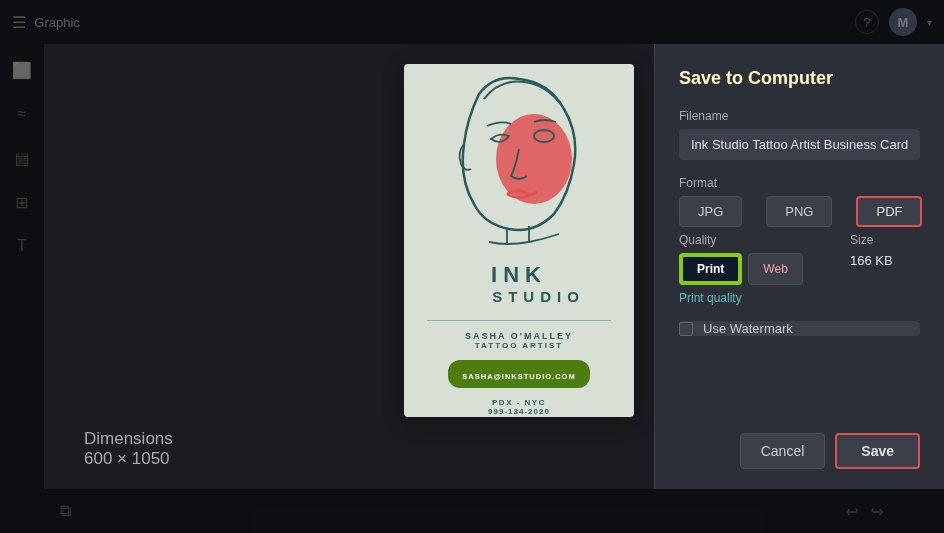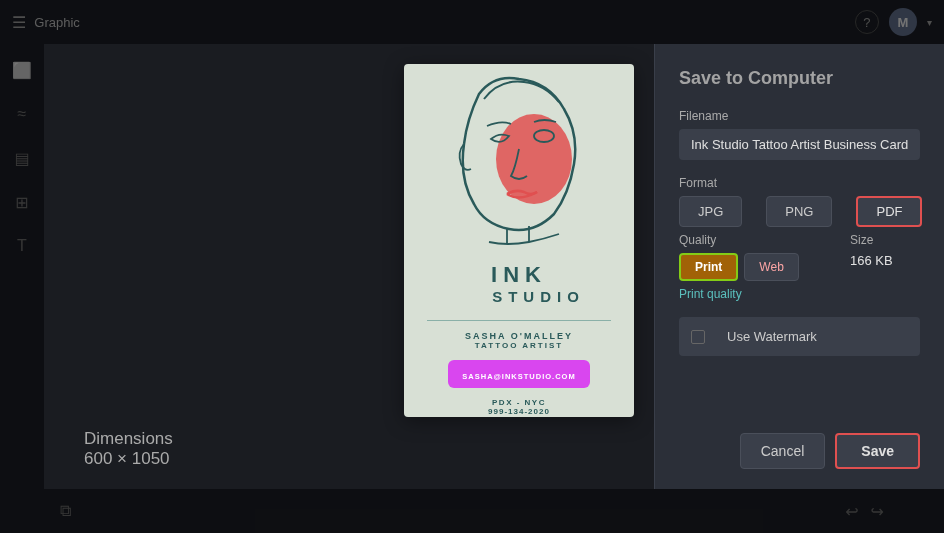--- a/index.html
+++ b/index.html
@@ -214,23 +214,23 @@
 
     .card-role {
       font-size: 8px;
       font-weight: 600;
       color: #2a5a5a;
       letter-spacing: 2px;
       margin-bottom: 6px;
     }
 
     .card-email-box {
-      background: #d946ef;
+      background: #4d7c0f;
       padding: 5px 14px;
-      border-radius: 6px;
+      border-radius: 12px;
       margin: 4px 0;
     }
 
     .card-email {
       font-size: 7.5px;
       font-weight: 700;
       color: #fff;
       letter-spacing: 1px;
     }
 
@@ -263,21 +263,21 @@
       background: #2b2f38;
       border-left: 1px solid #3a3f4a;
       padding: 24px 24px 20px;
       display: flex;
       flex-direction: column;
     }
 
     .dialog-title {
       font-size: 18px;
       font-weight: 600;
-      color: #a3a3a3;
+      color: #fef9c3;
       margin-bottom: 20px;
     }
 
     .field-label {
       font-size: 12px;
       color: #aaa;
       margin-bottom: 6px;
     }
 
     .filename-input {
@@ -341,22 +341,22 @@
       padding: 5px 14px;
       border-radius: 4px;
       border: 1px solid #4a4f5a;
       background: #3a3f4a;
       color: #fca5a5;
       font-size: 12px;
       cursor: pointer;
     }
 
     .quality-btn.active {
-      border: 2px solid #84cc16;
-      background: #a16207;
+      border: 4px solid #84cc16;
+      background: #0f172a;
       color: #fff;
       font-weight: 600;
     }
 
     .size-section {
       min-width: 70px;
     }
 
     .size-label {
       font-size: 12px;
@@ -374,22 +374,21 @@
       font-size: 12px;
       text-decoration: none;
       cursor: pointer;
       display: block;
       margin-bottom: 16px;
     }
 
     .watermark-row {
       display: flex;
       align-items: center;
-      gap: 22px;
-      padding: 12px;
+      gap: 10px;
       background: #3a3f4a;
       border-radius: 4px;
       margin-bottom: auto;
     }
 
     .watermark-checkbox {
       width: 14px; height: 14px;
       border: 1px solid #666;
       background: transparent;
       appearance: none;

